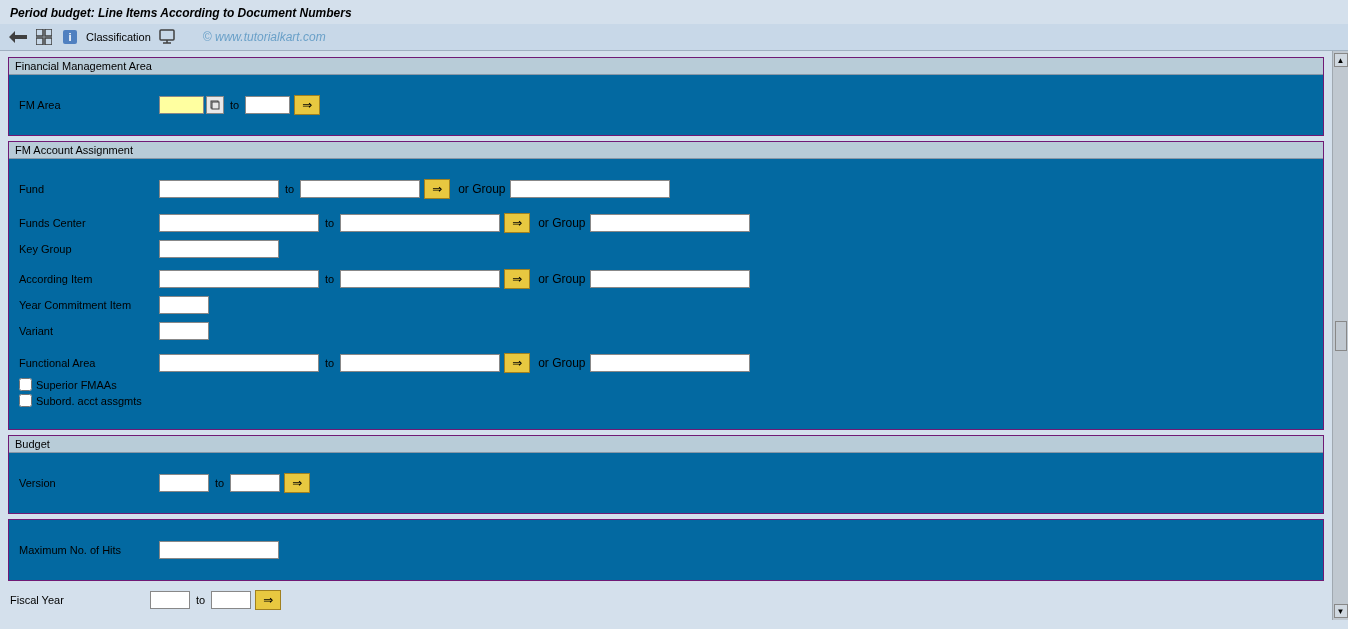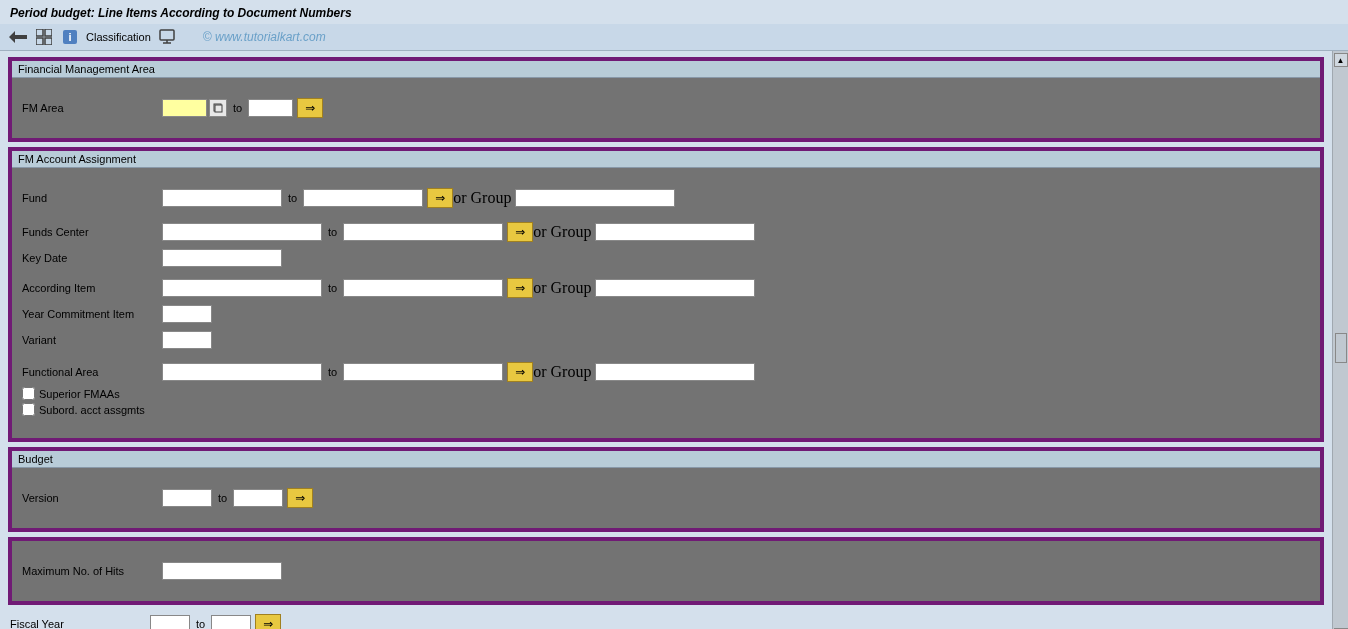--- a/index.html
+++ b/index.html
@@ -54,22 +54,22 @@
 
     .form-area {
       flex: 1;
       display: flex;
       flex-direction: column;
       gap: 6px;
     }
 
     
     .section-box {
-      border: 4px solid #701a75;
-      background: #737373;
+      border: 1px solid #701a75;
+      background: #0369a1;
     }
     .section-header {
       background: #b8ccd8;
       padding: 2px 6px;
       font-size: 11px;
       font-weight: normal;
       border-bottom: 1px solid #8898a8;
     }
     .section-body {
       padding: 19px 10px;
@@ -107,23 +107,23 @@
     .field-input.xshort { width: 30px; }
     .field-input.fm-input { width: 45px; background: #ffffa0; }
     .field-input.fm-to { width: 45px; }
 
     .to-label {
       margin: 0 6px;
       font-size: 11px;
       text-align: right;
     }
     .or-group-label {
+      margin-left: 8px;
       margin-right: 4px;
-      font-size: 16px;
-      font-family: Liberation Serif, serif;
+      font-size: 12px;
     }
 
     
     .arrow-btn {
       width: 26px;
       height: 20px;
       background: #e8c840;
       border: 1px solid #a08020;
       cursor: pointer;
       display: flex;
@@ -273,21 +273,21 @@
           <span class="to-label">to</span>
           <input class="field-input long" type="text" value="" style="">
           <div class="arrow-btn">
             <span>⇒</span>
           </div>
           <span class="or-group-label">or Group</span>
           <input class="field-input long" type="text" value="" style="">
         </div>
 
         <div class="form-row">
-          <span class="field-label">Key Date</span>
+          <span class="field-label">Key Group</span>
           <input class="field-input medium" type="text" style="">
         </div>
 
         <div style="height:4px;"></div>
 
         <div class="form-row">
           <span class="field-label">According Item</span>
           <input class="field-input long" type="text" value="" style="">
           <span class="to-label">to</span>
           <input class="field-input long" type="text" value="" style="">

